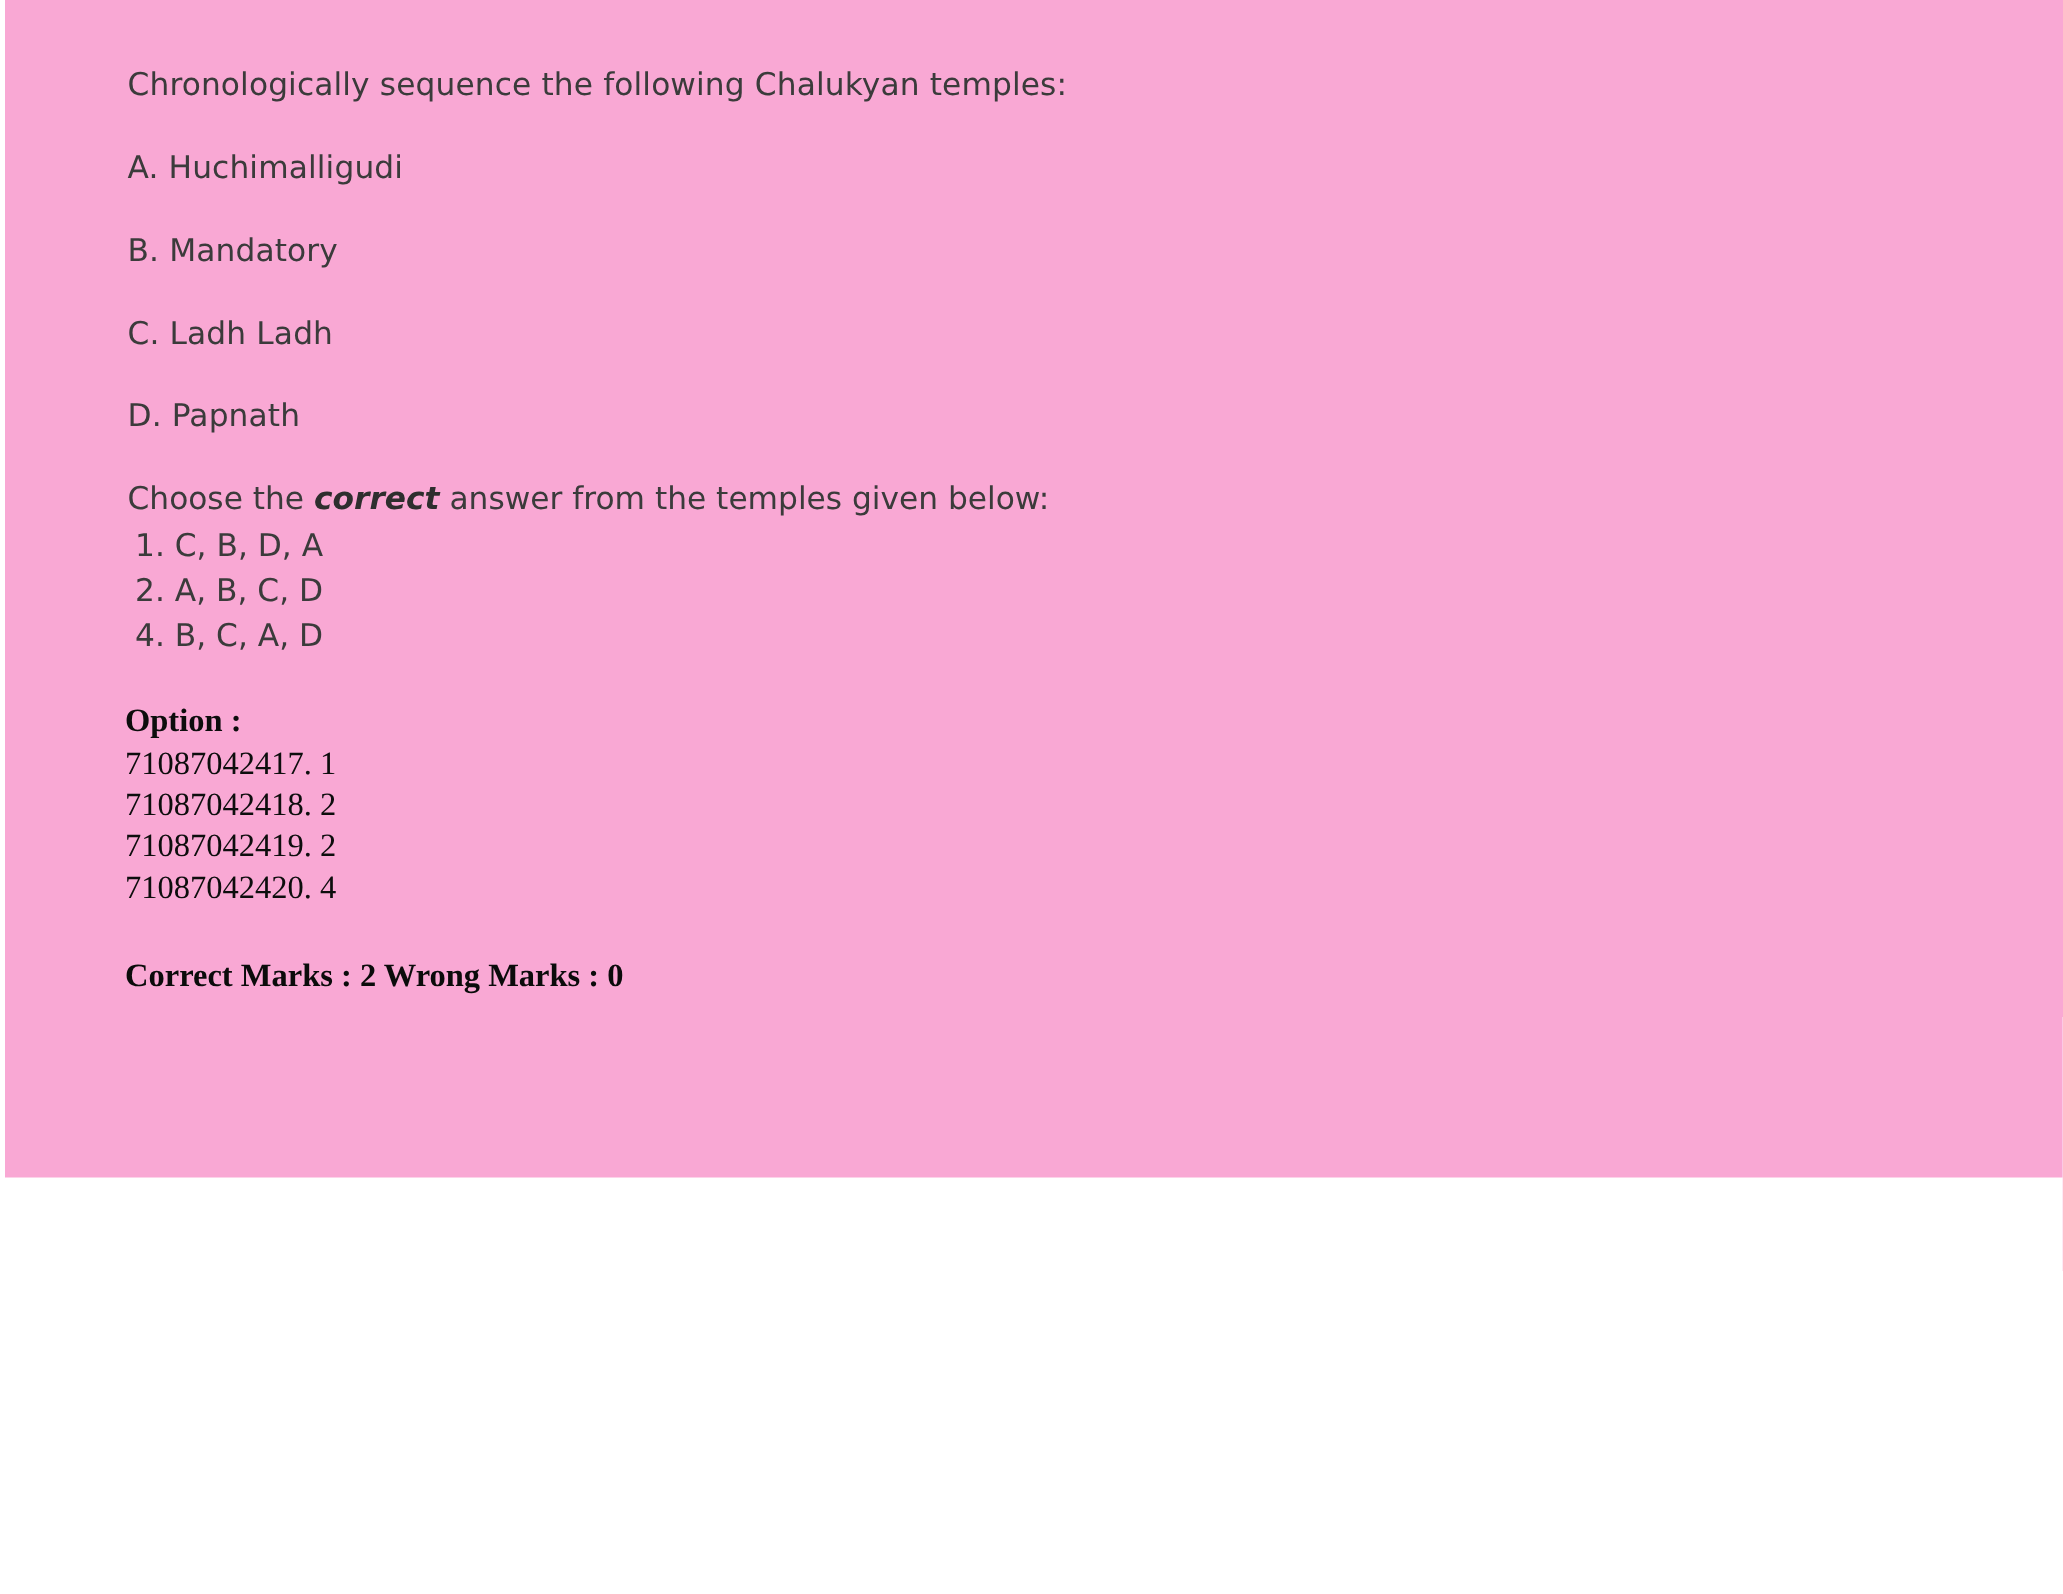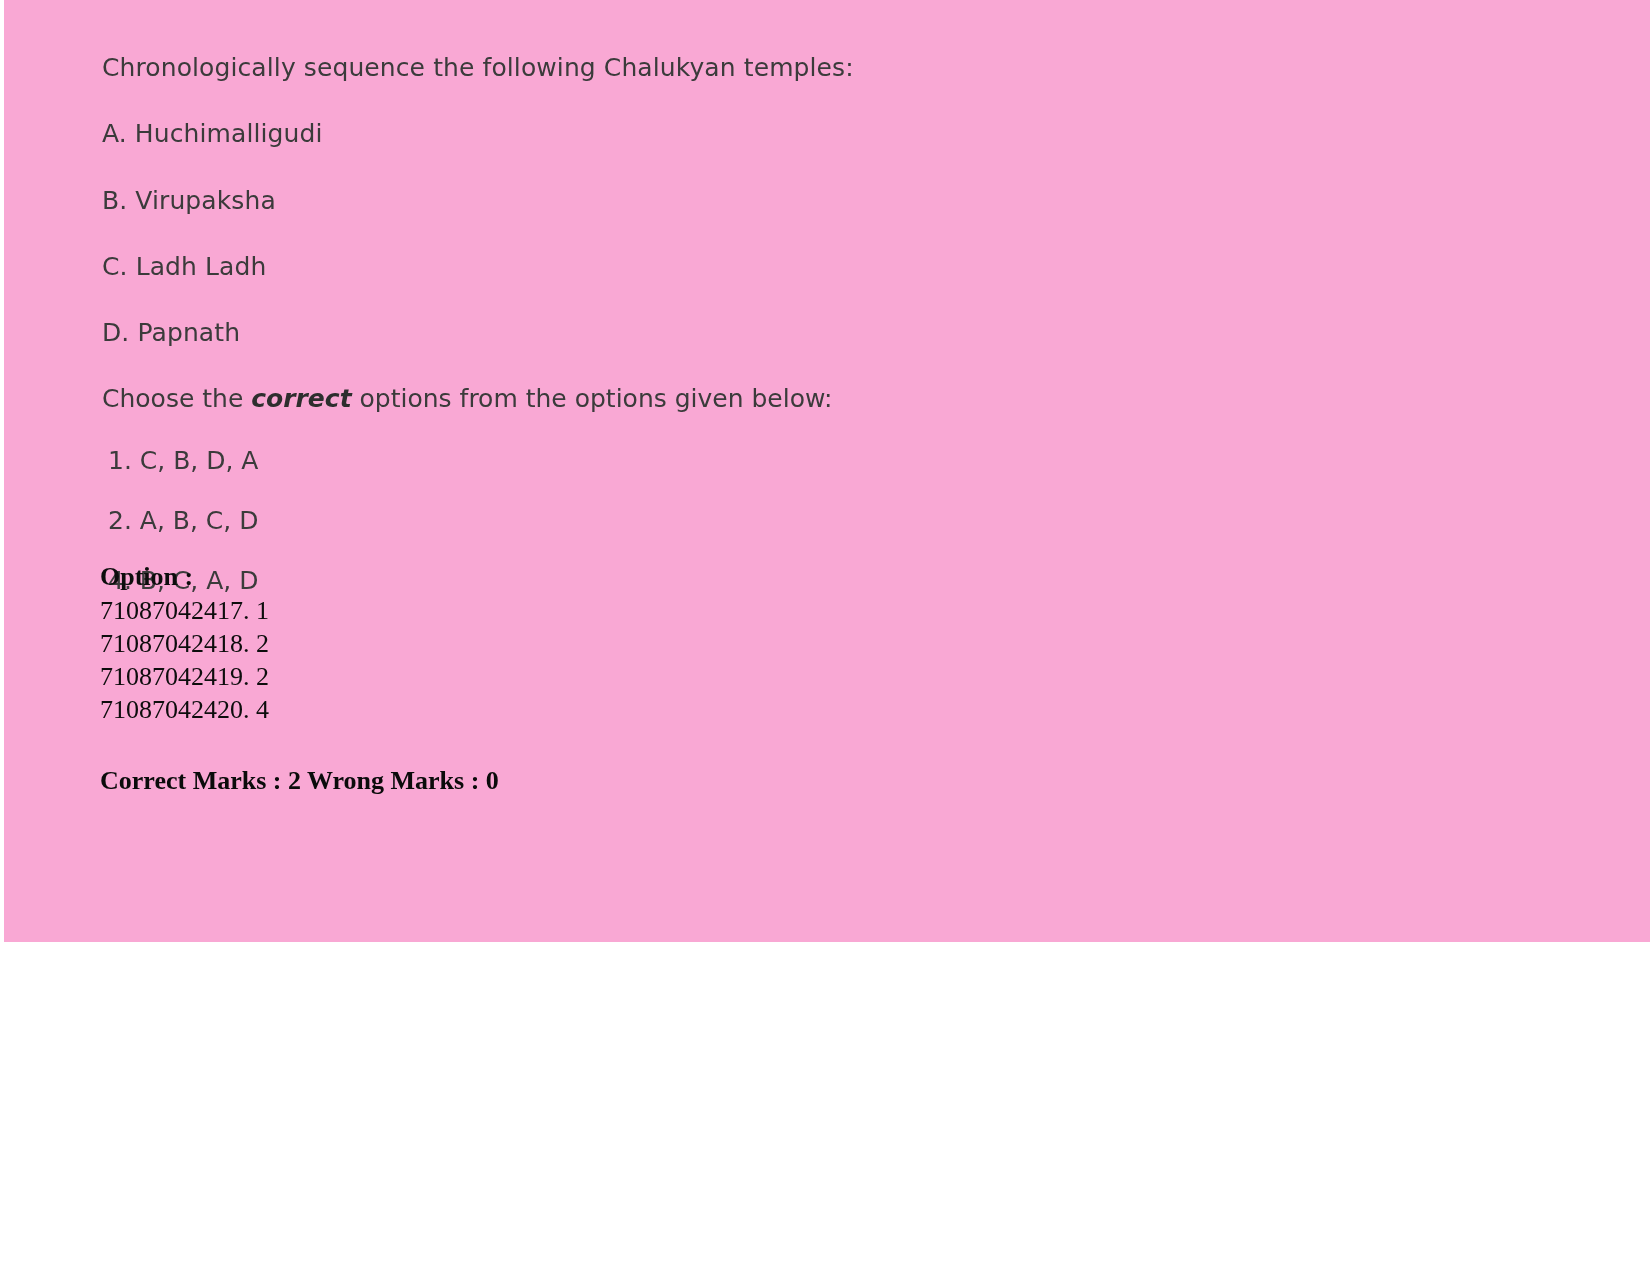--- a/index.html
+++ b/index.html
@@ -69,21 +69,20 @@
     top: 419px;
     width: 700px;
   }
   .answer-row {
     font-family: "DejaVu Sans", sans-serif;
     font-size: 25px;
     font-weight: 400;
     color: #3b3b3b;
     line-height: 36px;
     white-space: nowrap;
-    margin-top: 24px;
   }
   .answer-row .num {
     display: inline;
   }
   .answer-row .txt {
     display: inline;
   }
 
   
   .options-block {
@@ -130,24 +129,24 @@
   }
 </style>
 </head>
 <body>
 
 <div class="page">
 
   <div class="qbody">
     <p class="stem-line">Chronologically sequence the following Chalukyan temples:</p>
     <p class="stem-line item">A. Huchimalligudi</p>
-    <p class="stem-line item">B. Virupaksha</p>
+    <p class="stem-line item">B. Mandatory</p>
     <p class="stem-line item">C. Ladh Ladh</p>
     <p class="stem-line item">D. Papnath</p>
-    <p class="choose-line"><span>Choose the </span><span class="em">correct</span><span> options from the options given below:</span></p>
+    <p class="choose-line"><span>Choose the </span><span class="em">correct</span><span> answer from the temples given below:</span></p>
   </div>
 
   <div class="answer-list">
     <div class="answer-row"><span class="num">1.</span>&nbsp;<span class="txt">C, B, D, A</span></div>
     <div class="answer-row"><span class="num">2.</span>&nbsp;<span class="txt">A, B, C, D</span></div>
     <div class="answer-row"><span class="num">4.</span>&nbsp;<span class="txt">B, C, A, D</span></div>
   </div>
 
   <div class="options-block">
     <div class="options-label">Option :</div>

